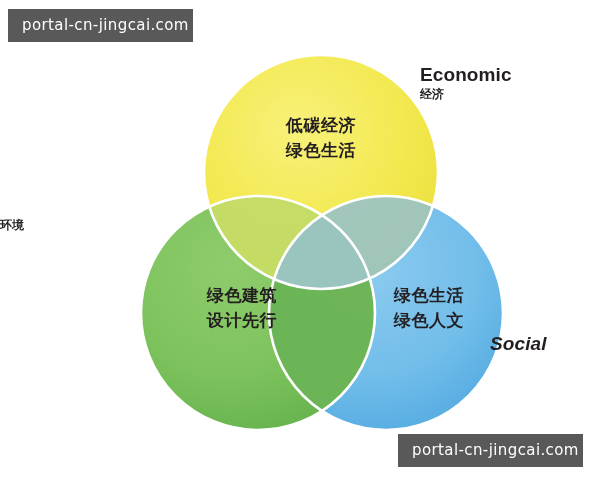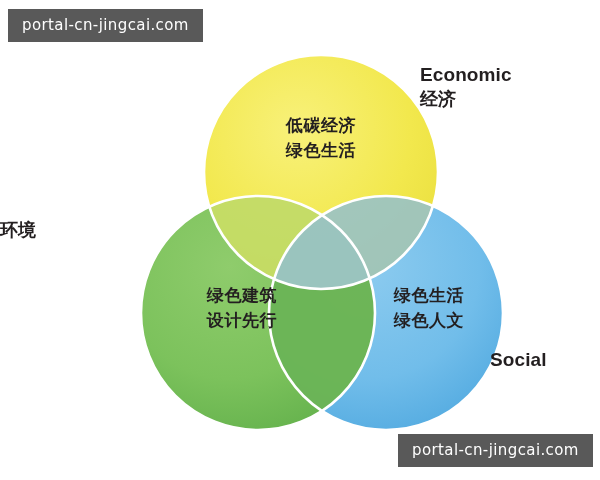--- a/index.html
+++ b/index.html
@@ -28,21 +28,21 @@
     width: 600px;
     height: 480px;
   }
   
   .watermark {
     position: absolute;
     background: #595959;
     color: #ffffff;
     font-size: 15px;
     letter-spacing: 0.4px;
-    padding: 7px 14px 8px 14px;
+    padding: 7px 4px 8px 14px;
     white-space: nowrap;
     font-family: "DejaVu Sans", sans-serif;
   }
   #watermark-top {
     left: 8px;
     top: 9px;
   }
   #watermark-bottom {
     left: 398px;
     top: 434px;
@@ -55,38 +55,39 @@
     white-space: nowrap;
   }
   .outer-label .lab-en {
     display: block;
     font-size: 19px;
     font-weight: bold;
     letter-spacing: 0.1px;
   }
   .outer-label .lab-zh {
     display: block;
-    font-size: 18px;
+    font-size: 12px;
     font-weight: bold;
     font-family: "DejaVu Sans", sans-serif;
   }
   #label-economic {
     left: 420px;
     top: 63px;
     width: 160px;
   }
   #label-environmental {
     left: 0px;
     top: 218px;
     width: 160px;
   }
   #label-social {
     left: 490px;
-    top: 348px;
+    top: 332px;
     width: 105px;
+    font-style: italic;
   }
   
   .inner-text {
     position: absolute;
     text-align: center;
     color: #231f20;
     font-family: "DejaVu Sans", sans-serif;
     font-weight: bold;
     font-size: 17px;
     line-height: 1.45;

